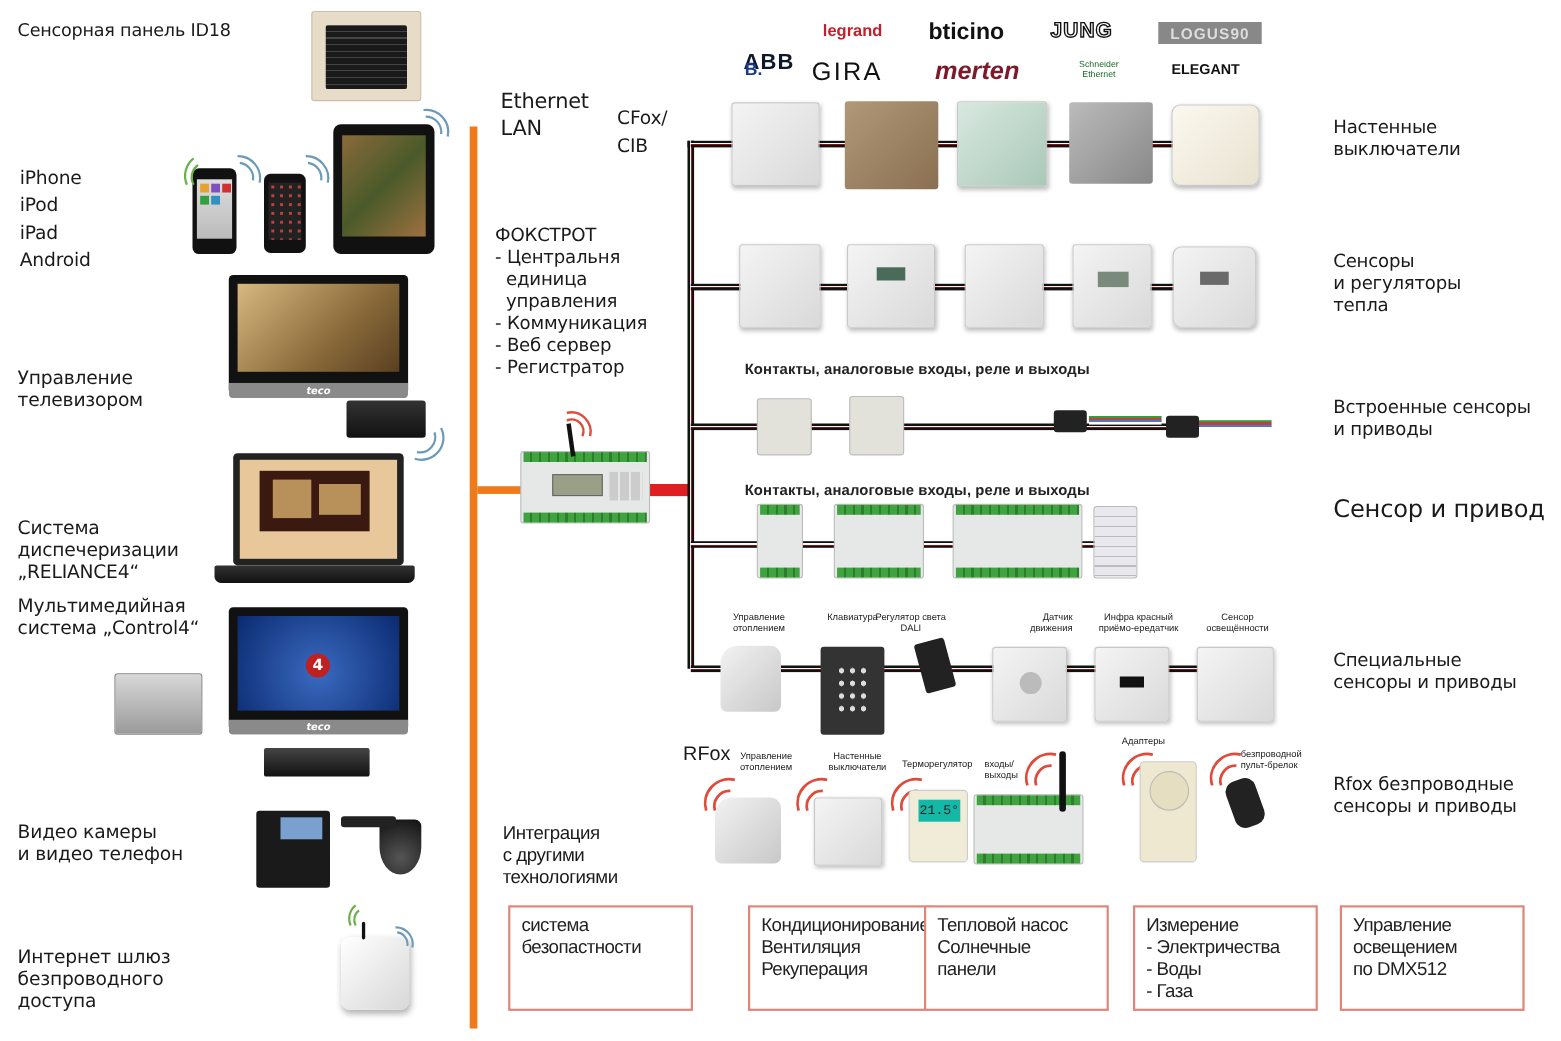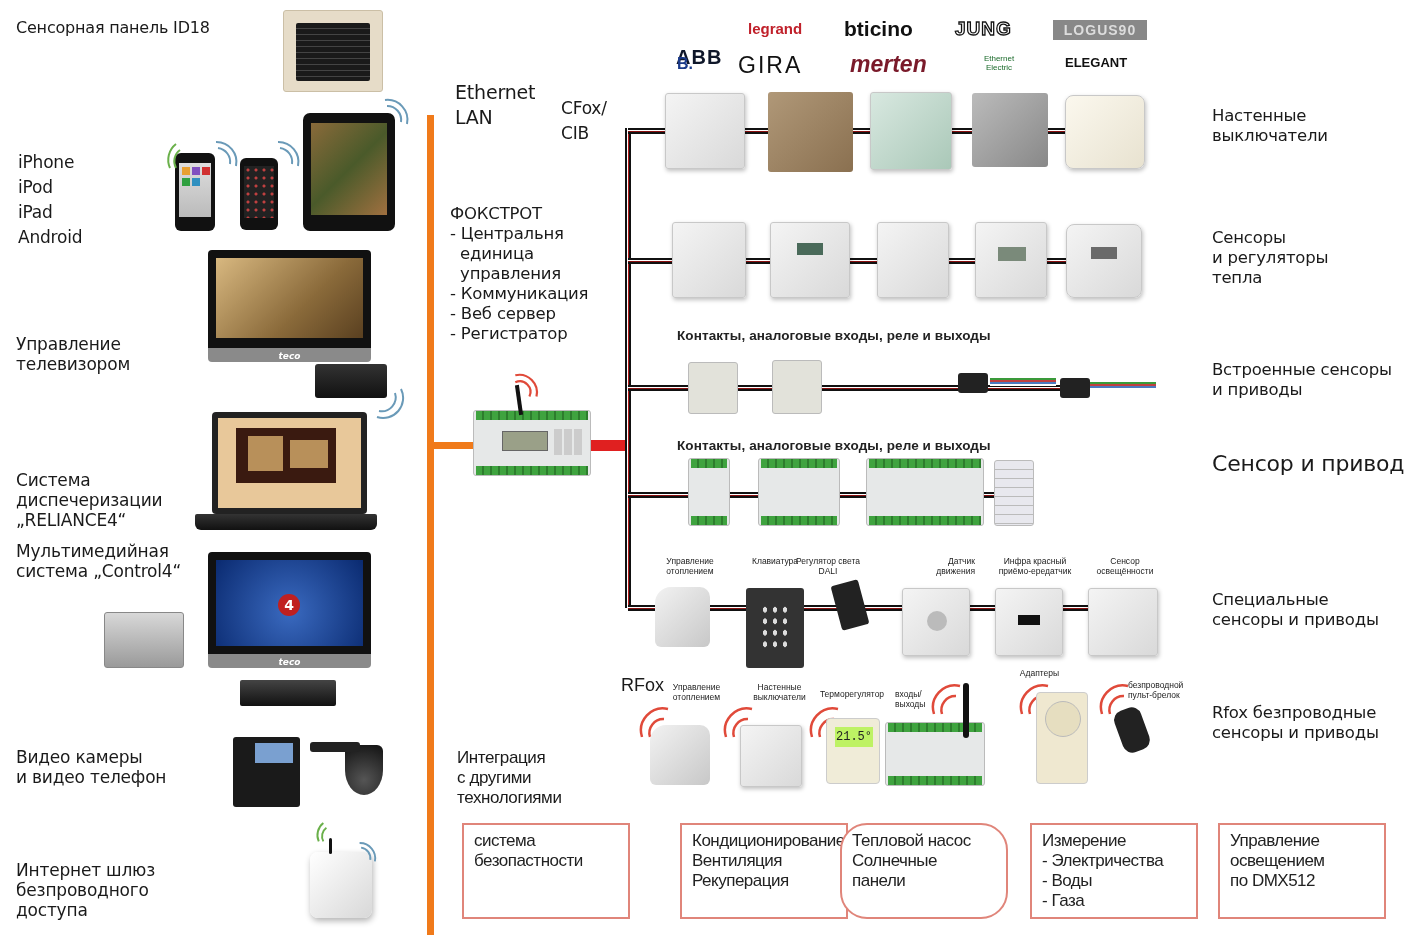--- a/index.html
+++ b/index.html
@@ -155,21 +155,21 @@
   </svg>
 
 <div class="abs logo" style="left:676px;top:18px;font-size:20px;color:#0f172a;letter-spacing:1px;margin-top:28px;">ABB</div>
 <div class="abs logo" style="left:748px;top:20px;font-size:15px;color:#c0202a;">legrand</div>
 <div class="abs logo" style="left:844px;top:17px;font-size:21px;color:#111;">bticino</div>
 <div class="abs logo" style="left:955px;top:18px;font-size:19px;color:#fff;-webkit-text-stroke:1.3px #111;letter-spacing:1px;">JUNG</div>
 <div class="abs logo" style="left:1053px;top:20px;width:94px;height:20px;background:#888;color:#ddd;font-size:14px;text-align:center;line-height:20px;letter-spacing:1px;">LOGUS90</div>
 <div class="abs logo" style="left:677px;top:55px;font-size:16px;color:#1a3a8a;">B.</div>
 <div class="abs logo" style="left:738px;top:52px;font-size:23px;color:#111;font-weight:normal;letter-spacing:2px;">GIRA</div>
 <div class="abs logo" style="left:850px;top:51px;font-size:23px;color:#7a1a2a;font-style:italic;">merten</div>
-<div class="abs" style="left:975px;top:54px;width:48px;font-family:'Liberation Sans',sans-serif;font-size:8px;line-height:9px;color:#1a6a2a;text-align:center;">Ethernet Electric</div>
+<div class="abs" style="left:975px;top:54px;width:48px;font-family:'Liberation Sans',sans-serif;font-size:8px;line-height:9px;color:#1a6a2a;text-align:center;">Schneider Ethernet</div>
 <div class="abs logo" style="left:1065px;top:55px;font-size:13px;color:#111;">ELEGANT</div>
 
 <div class="wirev" style="left:625px;top:128px;height:6px;"></div>
 <div class="wire" style="left:628px;top:128px;width:450px;"></div>
 <div class="dev plate" style="left:665px;top:93px;width:80px;height:76px;"></div>
 <div class="dev" style="left:768px;top:92px;width:85px;height:80px;background:linear-gradient(135deg,#b09878,#8a7050);"></div>
 <div class="dev plate" style="left:870px;top:92px;width:82px;height:78px;background:linear-gradient(135deg,#d8e8e0,#aac8b8);"></div>
 <div class="dev" style="left:972px;top:93px;width:76px;height:74px;background:linear-gradient(135deg,#bbb,#888);"></div>
 <div class="dev plate" style="left:1065px;top:95px;width:80px;height:74px;background:linear-gradient(135deg,#fbf8ee,#e8e2d0);border-radius:8px;"></div>
 <div class="abs lbl" style="left:1212px;top:106px;font-size:16.5px;">Настенные
@@ -270,40 +270,40 @@
     <path d="M4 32 A22 22 0 0 1 30 4" stroke="#e04a3a" stroke-width="2.5" fill="none"></path>
   </svg>
 <svg class="wave" style="left:1098px;top:682px;" viewBox="0 0 34 34">
     <path d="M12 32 A14 14 0 0 1 26 14" stroke="#e04a3a" stroke-width="2.5" fill="none"></path>
     <path d="M4 32 A22 22 0 0 1 30 4" stroke="#e04a3a" stroke-width="2.5" fill="none"></path>
   </svg>
 
 <div class="dev" style="left:650px;top:725px;width:60px;height:60px;background:linear-gradient(135deg,#f2f2f2,#c8c8c8);border-radius:16px 10px 6px 6px;"></div>
 <div class="dev plate" style="left:740px;top:725px;width:62px;height:62px;"></div>
 <div class="dev" style="left:826px;top:718px;width:54px;height:66px;background:#f0ecd8;border:1px solid #ccc;border-radius:4px;">
-  <div style="position:absolute;left:8px;top:8px;width:38px;height:20px;background:#bef264;font-family:'Liberation Mono',monospace;font-size:12px;text-align:center;line-height:20px;color:#222;">21.5°</div>
+  <div style="position:absolute;left:8px;top:8px;width:38px;height:20px;background:#14b8a6;font-family:'Liberation Mono',monospace;font-size:12px;text-align:center;line-height:20px;color:#222;">21.5°</div>
   </div>
 <div class="dev din" style="left:885px;top:722px;width:100px;height:64px;"></div>
 <div class="dev" style="left:963px;top:683px;width:6px;height:55px;background:#111;border-radius:3px;"></div>
 <div class="dev" style="left:1036px;top:692px;width:52px;height:92px;background:#efe8d0;border:1px solid #ccc;border-radius:4px;">
   <div style="position:absolute;left:8px;top:8px;width:36px;height:36px;border-radius:50%;background:#e6dec0;border:1px solid #bbb;"></div>
   </div>
 <div class="dev" style="left:1118px;top:708px;width:28px;height:44px;background:#222;border-radius:10px;transform:rotate(-20deg);"></div>
 <div class="abs lbl" style="left:1212px;top:703px;font-size:16.5px;">Rfox безпроводные
 сенсоры и приводы</div>
 
 <div class="abs lbl-cond" style="left:457px;top:748px;">Интеграция
 с другими
 технологиями</div>
 <div class="box" style="left:462px;top:823px;width:168px;height:96px;">система
 безопастности</div>
 <div class="box" style="left:680px;top:823px;width:168px;height:96px;">Кондиционирование
 Вентиляция
 Рекуперация</div>
-<div class="box" style="left:840px;top:823px;width:168px;height:96px;border-radius:27px;">Тепловой насос
+<div class="box" style="left:840px;top:823px;width:168px;height:96px;">Тепловой насос
 Солнечные
 панели</div>
 <div class="box" style="left:1030px;top:823px;width:168px;height:96px;">Измерение
 - Электричества
 - Воды
 - Газа</div>
 <div class="box" style="left:1218px;top:823px;width:168px;height:96px;">Управление
 освещением
 по DMX512</div>
 

